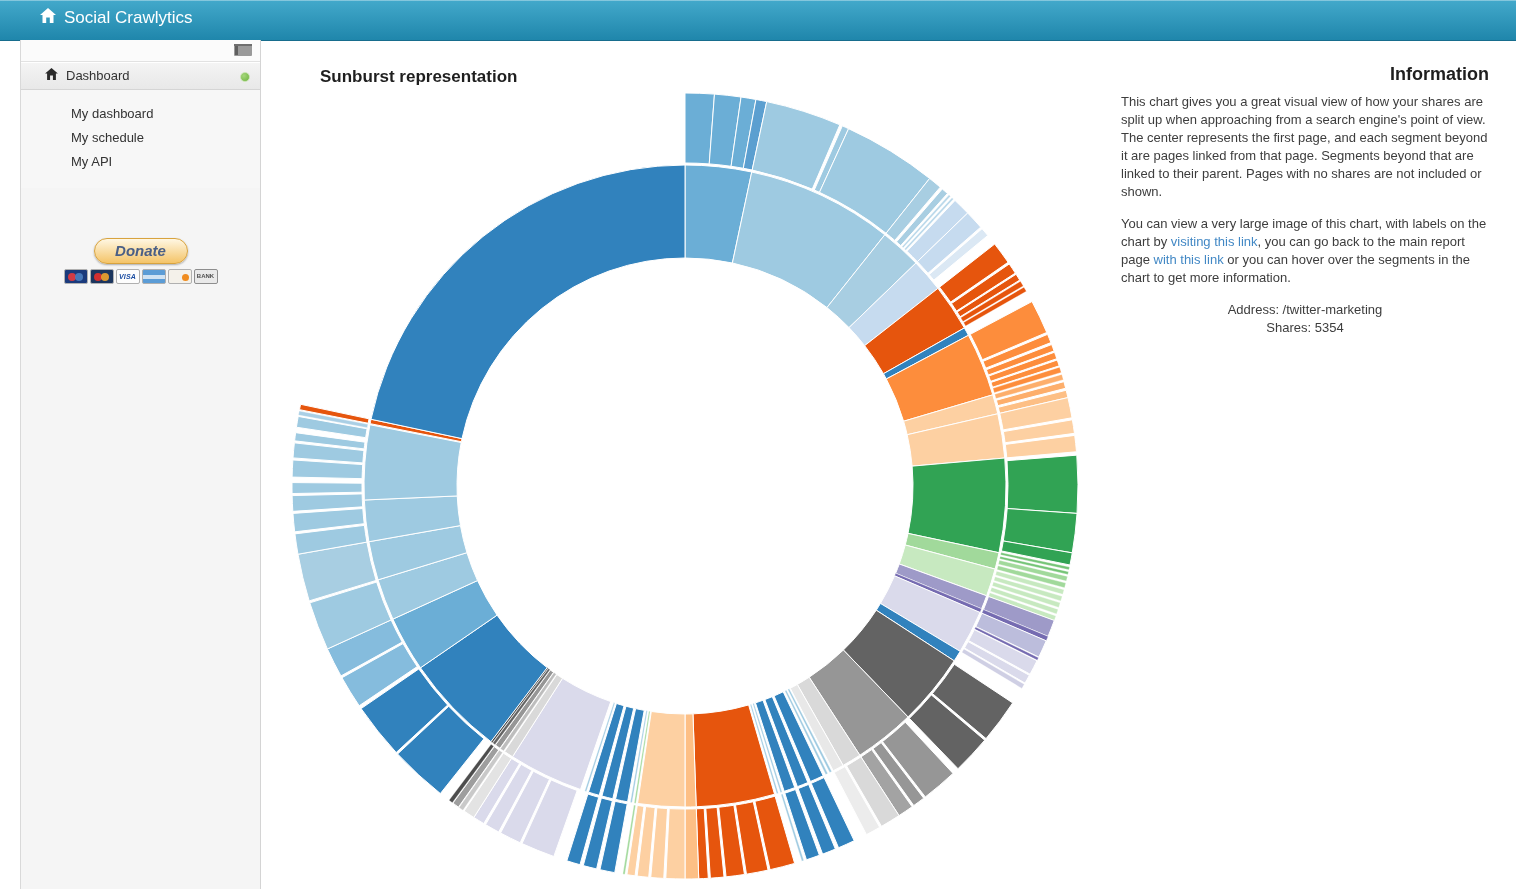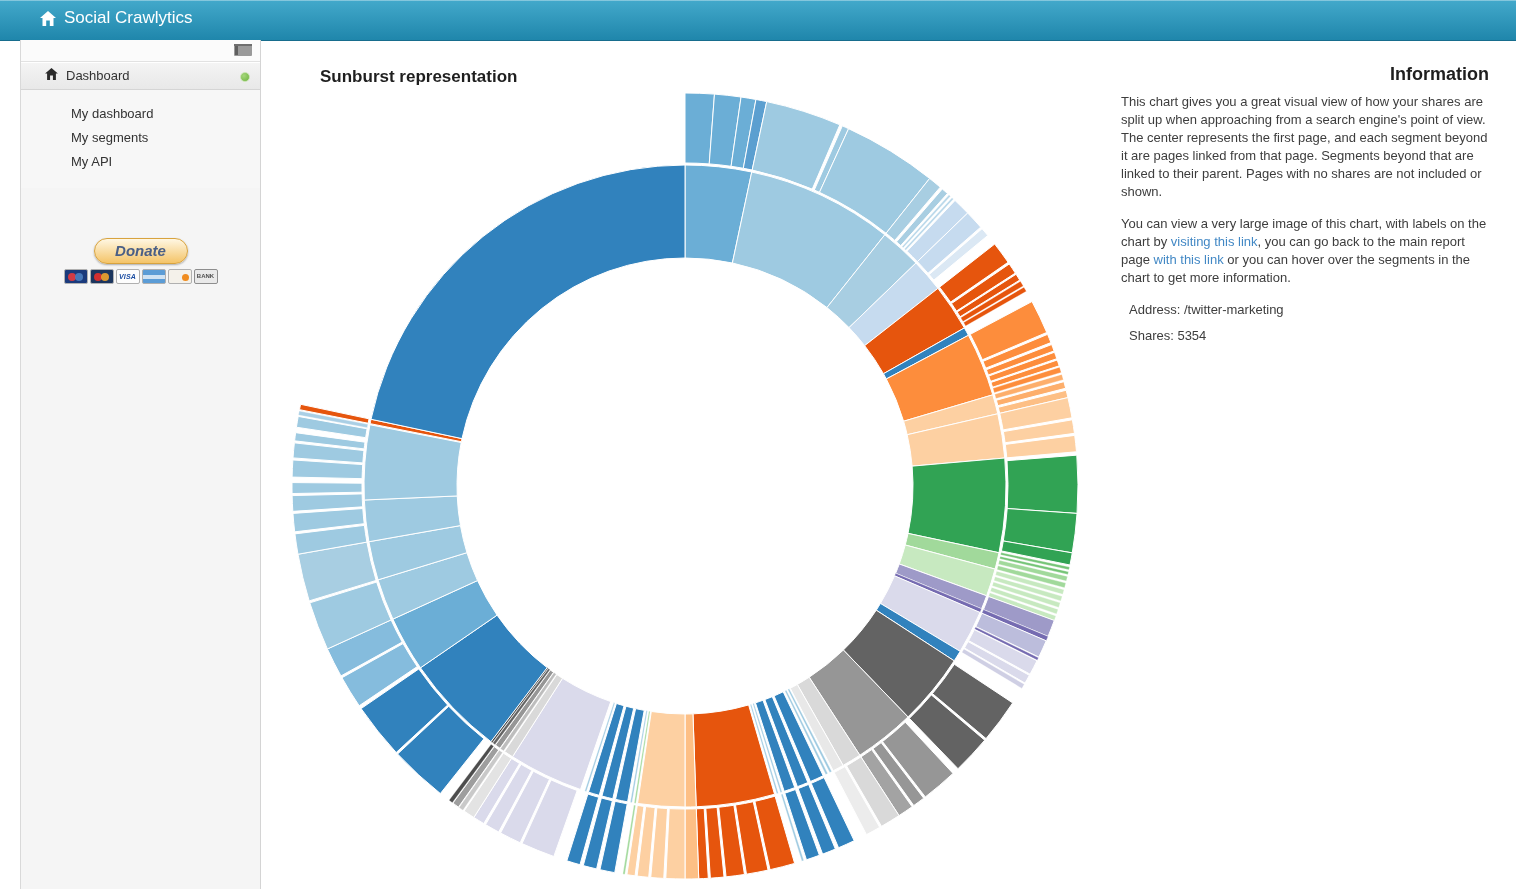--- a/index.html
+++ b/index.html
@@ -8,21 +8,21 @@
     background:#ffffff;font-family:"Liberation Sans", sans-serif;
     -webkit-font-smoothing:antialiased;
   }
   
   .navbar{
     position:absolute;left:0;top:0;width:1516px;height:40px;
     background:linear-gradient(#43a9cb,#1f86ab);
     border-bottom:1px solid #176d8d;
     box-shadow:inset 0 1px 0 rgba(255,255,255,.35);
   }
-  .brand{position:absolute;left:40px;top:8px;color:#fff;font-size:17px;display:flex;align-items:center;gap:8px;cursor:pointer;}
+  .brand{position:absolute;left:40px;top:8px;color:#fff;font-size:17px;display:flex;align-items:flex-start;gap:8px;cursor:pointer;}
   .brand svg{display:block}
   
   .sidebar{
     position:absolute;left:20px;top:40px;width:239px;height:849px;
     background:#f5f5f5;border-left:1px solid #d9d9d9;border-right:1px solid #d4d4d4;
   }
   .side-minibar{height:21px;background:#fbfbfb;border-bottom:1px solid #e2e2e2;position:relative;}
   .panel-toggle{position:absolute;right:8px;top:4px;width:18px;height:12px;background:#9a9a9a;border-radius:1px;cursor:pointer;}
   .panel-toggle::before{content:"";position:absolute;left:1px;top:1px;width:3px;height:10px;background:#5f5f5f;}
   .panel-toggle::after{content:"";position:absolute;left:0;top:0;width:18px;height:2px;background:#6e6e6e;}
@@ -81,21 +81,21 @@
   .card-4::before{content:"";position:absolute;right:2px;top:4px;width:7px;height:7px;border-radius:50%;background:#f08c1e;}
   .card-5{background:#e9e9e9;color:#4d4d4d;line-height:13px;border:1px solid #8e8e8e;}
   
   .chart-title{position:absolute;left:320px;top:67px;font-size:17px;font-weight:bold;color:#1f1f1f;}
   #sunburst{position:absolute;left:285px;top:83px;}
   #sunburst path{cursor:pointer;}
   
   .info{position:absolute;left:1121px;top:64px;width:368px;color:#3d3d3d;}
   .info h2{margin:0 0 8px 0;font-size:18px;color:#1f1f1f;text-align:right;}
   .info p{margin:0 0 14px 0;font-size:13px;line-height:18px;}
-  .info .meta{margin:8px;font-size:13px;line-height:18px;}
+  .info .meta{margin:0;font-size:13px;line-height:18px;text-align:center;}
   .info a{color:#4288c5;text-decoration:none;cursor:pointer;}
 </style>
 </head>
 <body>
 
 <div class="navbar">
   <div class="brand">
     <span>
       <svg width="16" height="15" viewBox="0 0 16 15">
           <path d="M8 0 L16 7 H13.5 V15 H9.8 V9.5 H6.2 V15 H2.5 V7 H0 Z" fill="#ffffff"></path>
@@ -115,21 +115,21 @@
       <svg width="13" height="12" viewBox="0 0 16 15">
           <path d="M8 0 L16 7 H13.5 V15 H9.8 V9.5 H6.2 V15 H2.5 V7 H0 Z" fill="#2b2b2b"></path>
         </svg>
     </span>
     <span>Dashboard</span>
     <span class="status-dot"></span>
   </div>
 
   <div class="side-menu">
     <a class="item">My dashboard</a>
-    <a class="item">My segments</a>
+    <a class="item">My schedule</a>
     <a class="item">My API</a>
   </div>
 
 
 
   <div class="donate-wrap">
     <span class="donate-btn">Donate</span>
     <div class="cards-row" id="cards-row"><span class="card card-0"></span><span class="card card-1"></span><span class="card card-2">VISA</span><span class="card card-3"></span><span class="card card-4"></span><span class="card card-5">BANK</span></div>
   </div>
 </div>

